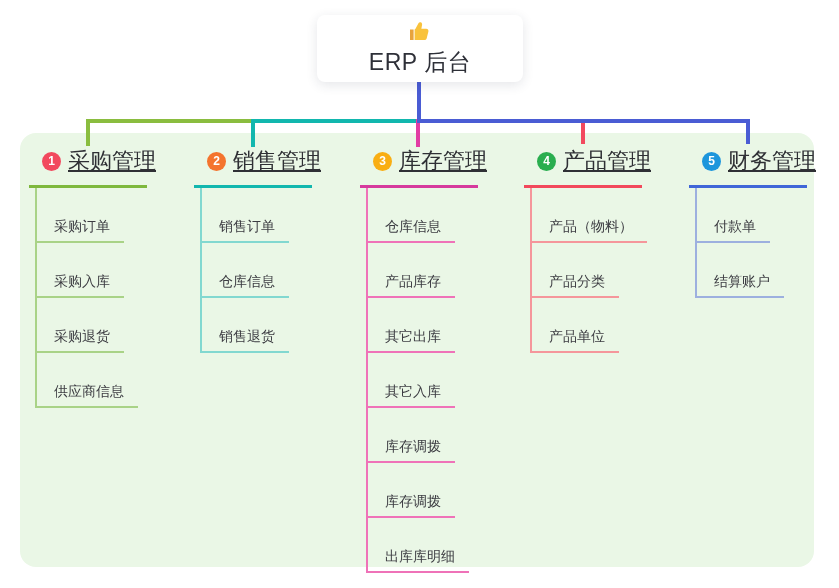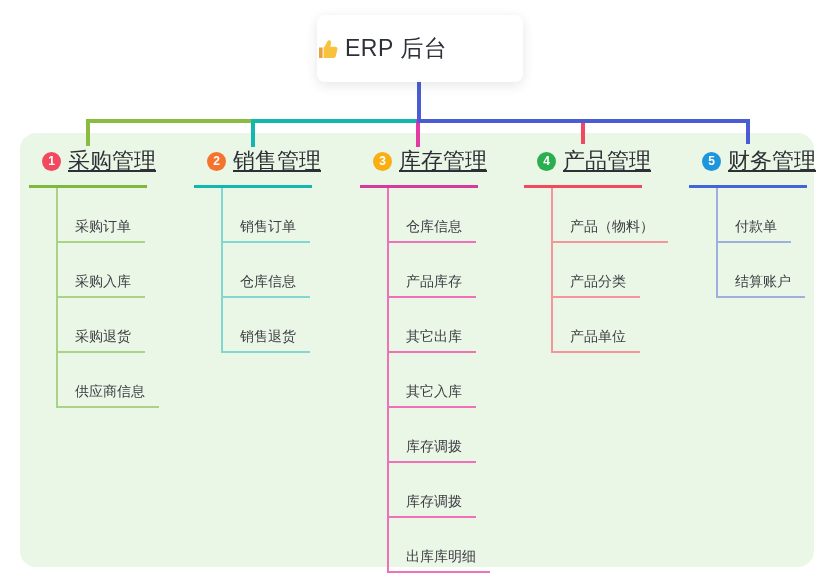--- a/index.html
+++ b/index.html
@@ -9,32 +9,32 @@
   
   .panel{position:absolute;left:20px;top:133px;width:794px;height:434px;
     background:#EAF7E6;border-radius:16px;z-index:0;}
 
   
   svg.wires{position:absolute;left:0;top:0;z-index:1;pointer-events:none;}
 
   
   .root-node{position:absolute;left:317px;top:15px;width:206px;height:67px;z-index:3;
     background:#ffffff;border-radius:8px;box-shadow:0 3px 12px rgba(40,50,70,.12);
-    display:flex;align-items:center;gap:4px;cursor:pointer;}
+    display:flex;align-items:center;justify-content:center;gap:4px;cursor:pointer;flex-direction:column;}
   .root-label{font-size:23px;font-weight:500;color:#2E3038;letter-spacing:.5px;}
 
   
   .branch{position:absolute;top:146px;z-index:2;}
   .hdr{display:flex;align-items:center;gap:7px;width:118px;box-sizing:border-box;
     padding:0 0 9px 13px;border-bottom:3px solid var(--c);cursor:pointer;}
   .badge{width:19px;height:19px;border-radius:50%;background:var(--cc);color:#fff;
     font-size:12px;font-weight:600;display:flex;align-items:center;justify-content:center;
     flex:0 0 19px;line-height:1;}
   .hdr-label{font-size:22px;color:#2F3035;white-space:nowrap;text-decoration:underline;}
-  .items{margin-left:27px;border-left:2px solid var(--lc);}
+  .items{margin-left:6px;border-left:2px solid var(--lc);}
   .item{height:55px;display:flex;align-items:flex-end;cursor:pointer;}
   .item span{display:inline-block;padding:0 14px 5px 17px;border-bottom:2px solid var(--lc);
     font-size:14px;color:#3C3C42;white-space:nowrap;}
 
   .b1{left:29px;} .b2{left:194px;} .b3{left:360px;} .b4{left:524px;} .b5{left:689px;}
 </style>
 </head>
 <body>
 
 <div class="stage">

